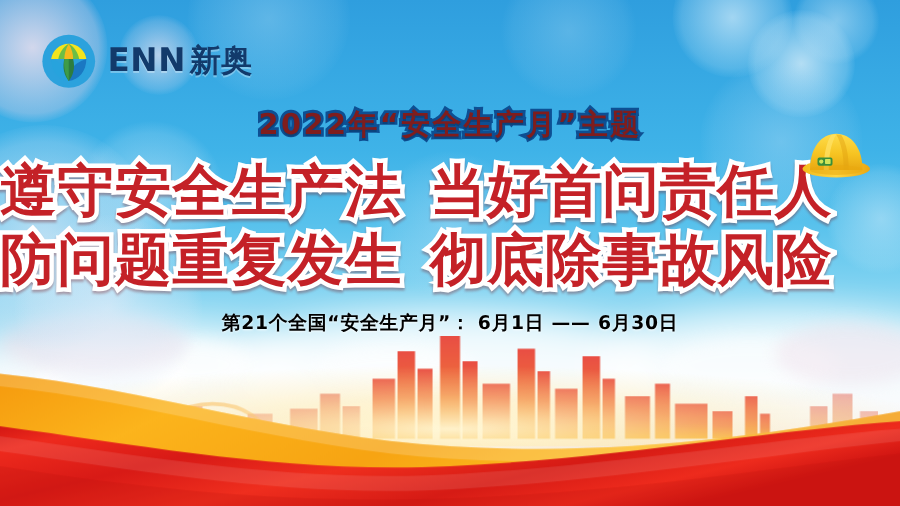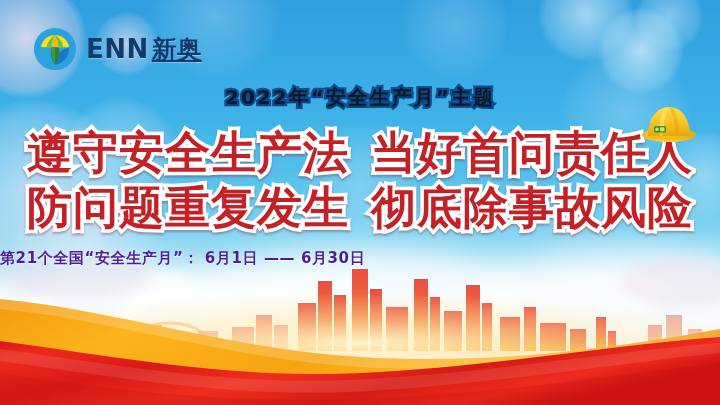--- a/index.html
+++ b/index.html
@@ -41,46 +41,46 @@
   
   .bk{position:absolute;border-radius:50%;pointer-events:none;}
 
   
   .logo{position:absolute;left:33px;top:27px;display:flex;align-items:center;gap:9px;}
   .logo-mark{width:44px;height:44px;position:relative;}
   .logo-text{
     font-weight:800;font-size:26px;letter-spacing:.5px;color:#123a6b;
     text-shadow:0 1px 0 rgba(255,255,255,.3);line-height:1;white-space:nowrap;
   }
-  .logo-text .cn{font-size:25px;margin-left:3px;letter-spacing:0;text-decoration:underline;}
+  .logo-text .cn{font-size:25px;margin-left:3px;letter-spacing:0;}
 
   
   .subtitle{
     position:absolute;left:0;right:0;top:84px;text-align:center;
-    font-size:20px;font-weight:800;letter-spacing:2px;color:#0f172a;
+    font-size:23px;font-weight:800;letter-spacing:2px;color:#7f1d1d;
     -webkit-text-stroke:4.5px #0d4f93;paint-order:stroke fill;
     text-shadow:0 2px 0 rgba(8,52,96,.45);
     white-space:nowrap;
   }
 
   
-  .slogan{position:absolute;left:0;right:0;top:126px;text-align:center;}
+  .slogan{position:absolute;left:0;right:0;top:126px;}
   .sline{
     font-size:45px;font-weight:900;letter-spacing:1px;line-height:1.22;
     color:#c42127;
     -webkit-text-stroke:7px #ffffff;paint-order:stroke fill;
     white-space:nowrap;
     filter:drop-shadow(0 2px 1px rgba(120,20,25,.35));
   }
   .sline .gapcell{display:inline-block;width:22px;}
 
   
   .footnote{
-    position:absolute;left:0;right:0;top:249px;text-align:left;
-    font-size:15px;font-weight:800;color:#4c1d95;letter-spacing:.6px;
+    position:absolute;left:0;right:0;top:249px;text-align:center;
+    font-size:15px;font-weight:800;color:#000000;letter-spacing:.6px;
     white-space:nowrap;
     text-shadow:0 1px 2px rgba(255,255,255,.85);
   }
 
   
   .helmet{position:absolute;left:641px;top:101px;width:56px;height:46px;}
 
   
   .bottomart{position:absolute;left:0;right:0;bottom:0;height:160px;}
   .bottomart svg{display:block;width:100%;height:100%;}

